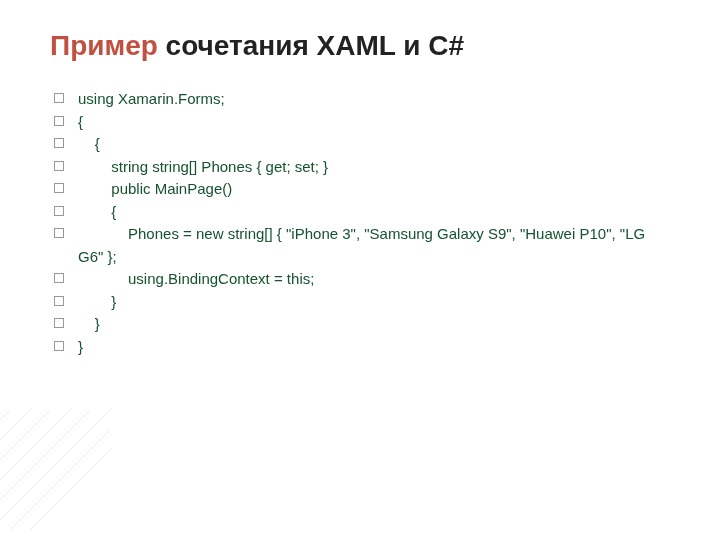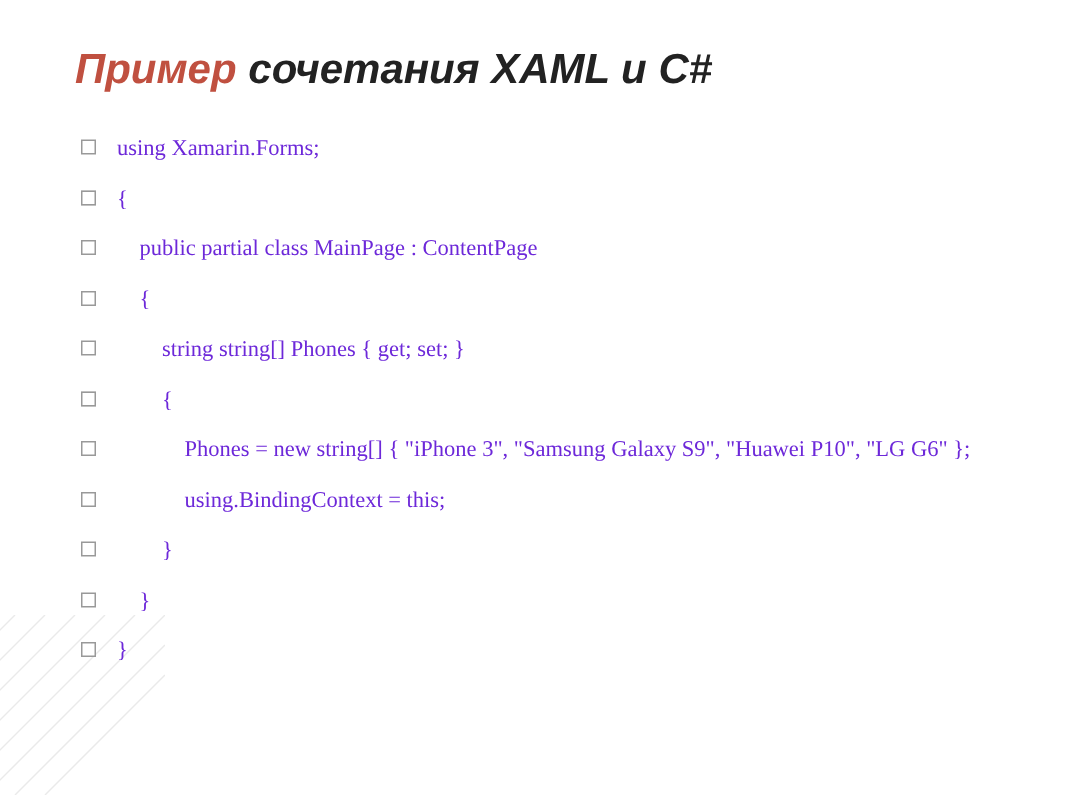--- a/index.html
+++ b/index.html
@@ -23,38 +23,36 @@
     }
     .decoration svg line {
       stroke: #b0b0b0;
       stroke-width: 1;
     }
     .title {
       font-size: 28px;
       font-weight: bold;
       color: #222;
       margin-bottom: 26px;
-      font-style: italic;
     }
     .title .accent {
       color: #c05040;
     }
     .code-list {
       list-style: none;
       padding-left: 0;
     }
     .code-list li {
-      font-family: Liberation Serif, serif;
+      font-family: Liberation Sans, sans-serif;
       font-size: 15px;
-      color: #6d28d9;
+      color: #14532d;
       line-height: 1.5;
       white-space: pre-wrap;
       padding-left: 28px;
       position: relative;
-      margin-top: 11px;
     }
     .code-list li::before {
       content: "";
       position: absolute;
       left: 4px;
       top: 5px;
       width: 8px;
       height: 8px;
       border: 1px solid #999;
       background: #fff;
@@ -77,23 +75,23 @@
 </div>
 
 <h1 class="title">
   <span class="accent">Пример</span><span> сочетания XAML и C#</span>
 </h1>
 
 <ul class="code-list">
   <li>using Xamarin.Forms;</li>
   <li></li>
   <li>{</li>
-  <li>    public partial class MainPage : ContentPage</li>
   <li>    {</li>
   <li>        string string[] Phones { get; set; }</li>
   <li></li>
+  <li>        public MainPage()</li>
   <li>        {</li>
   <li>            Phones = new string[] { "iPhone 3", "Samsung Galaxy S9", "Huawei P10", "LG G6" };</li>
   <li>            using.BindingContext = this;</li>
   <li>        }</li>
   <li>    }</li>
   <li>}</li>
 </ul>
 
 </body></html>

